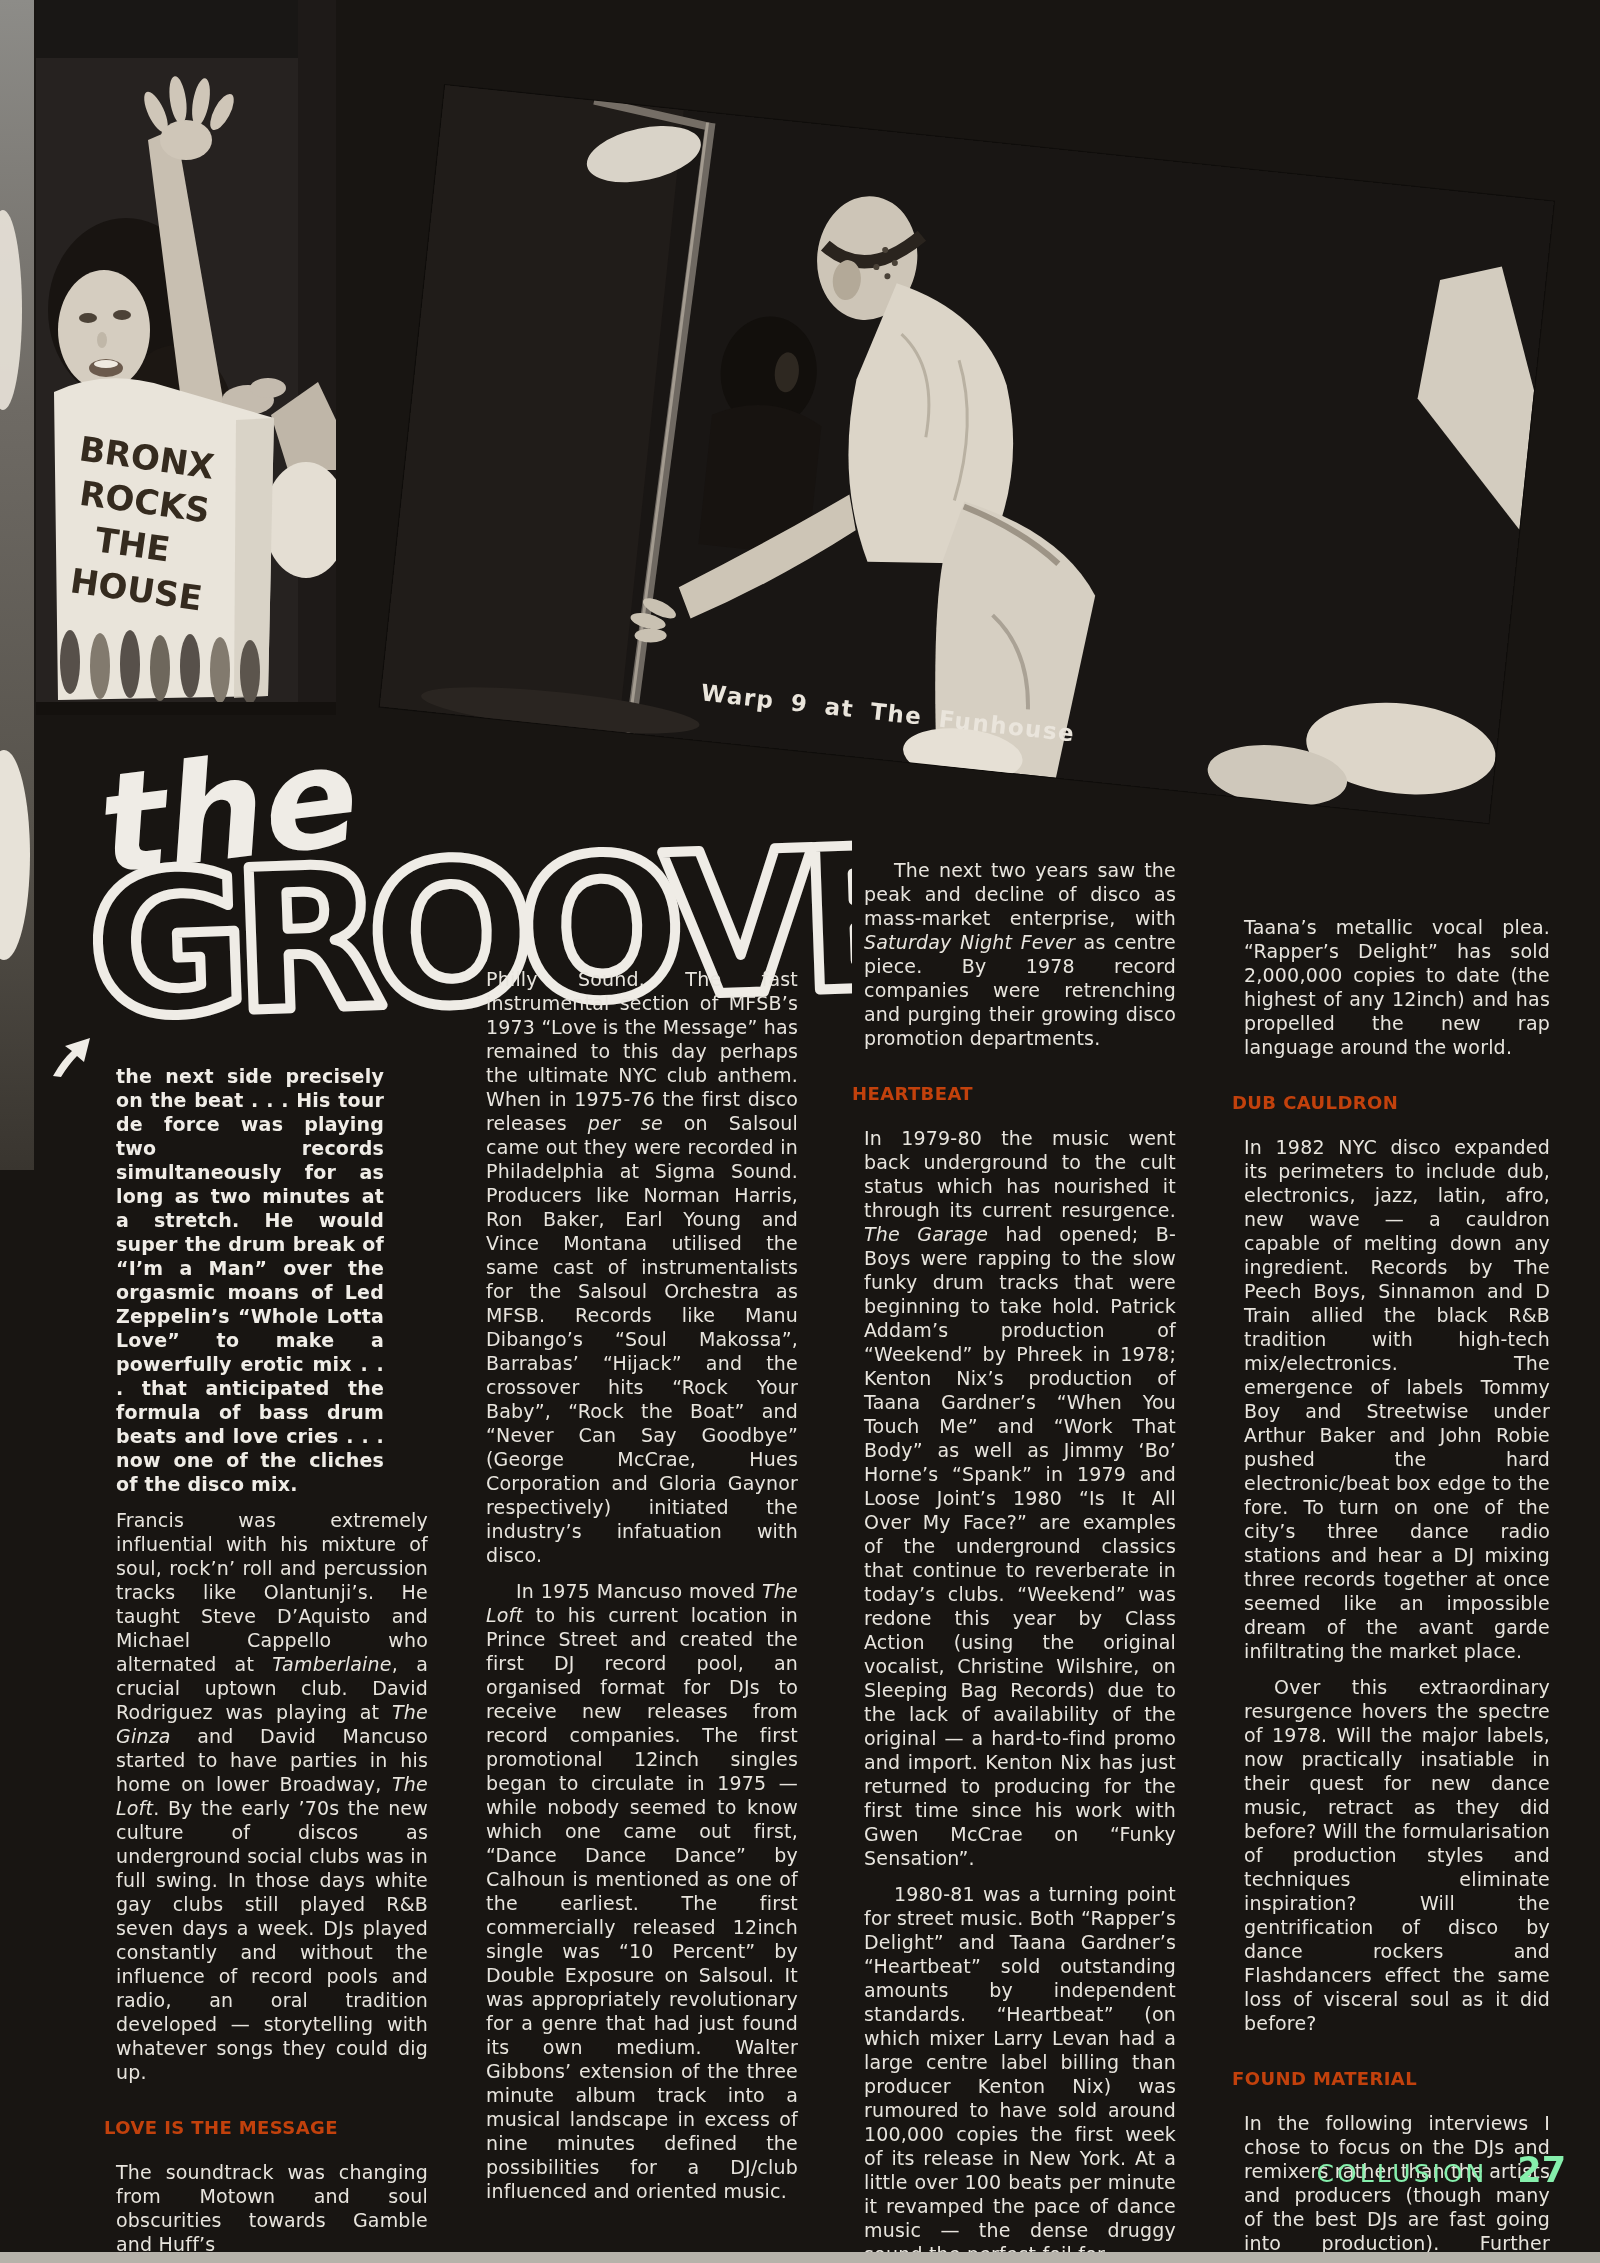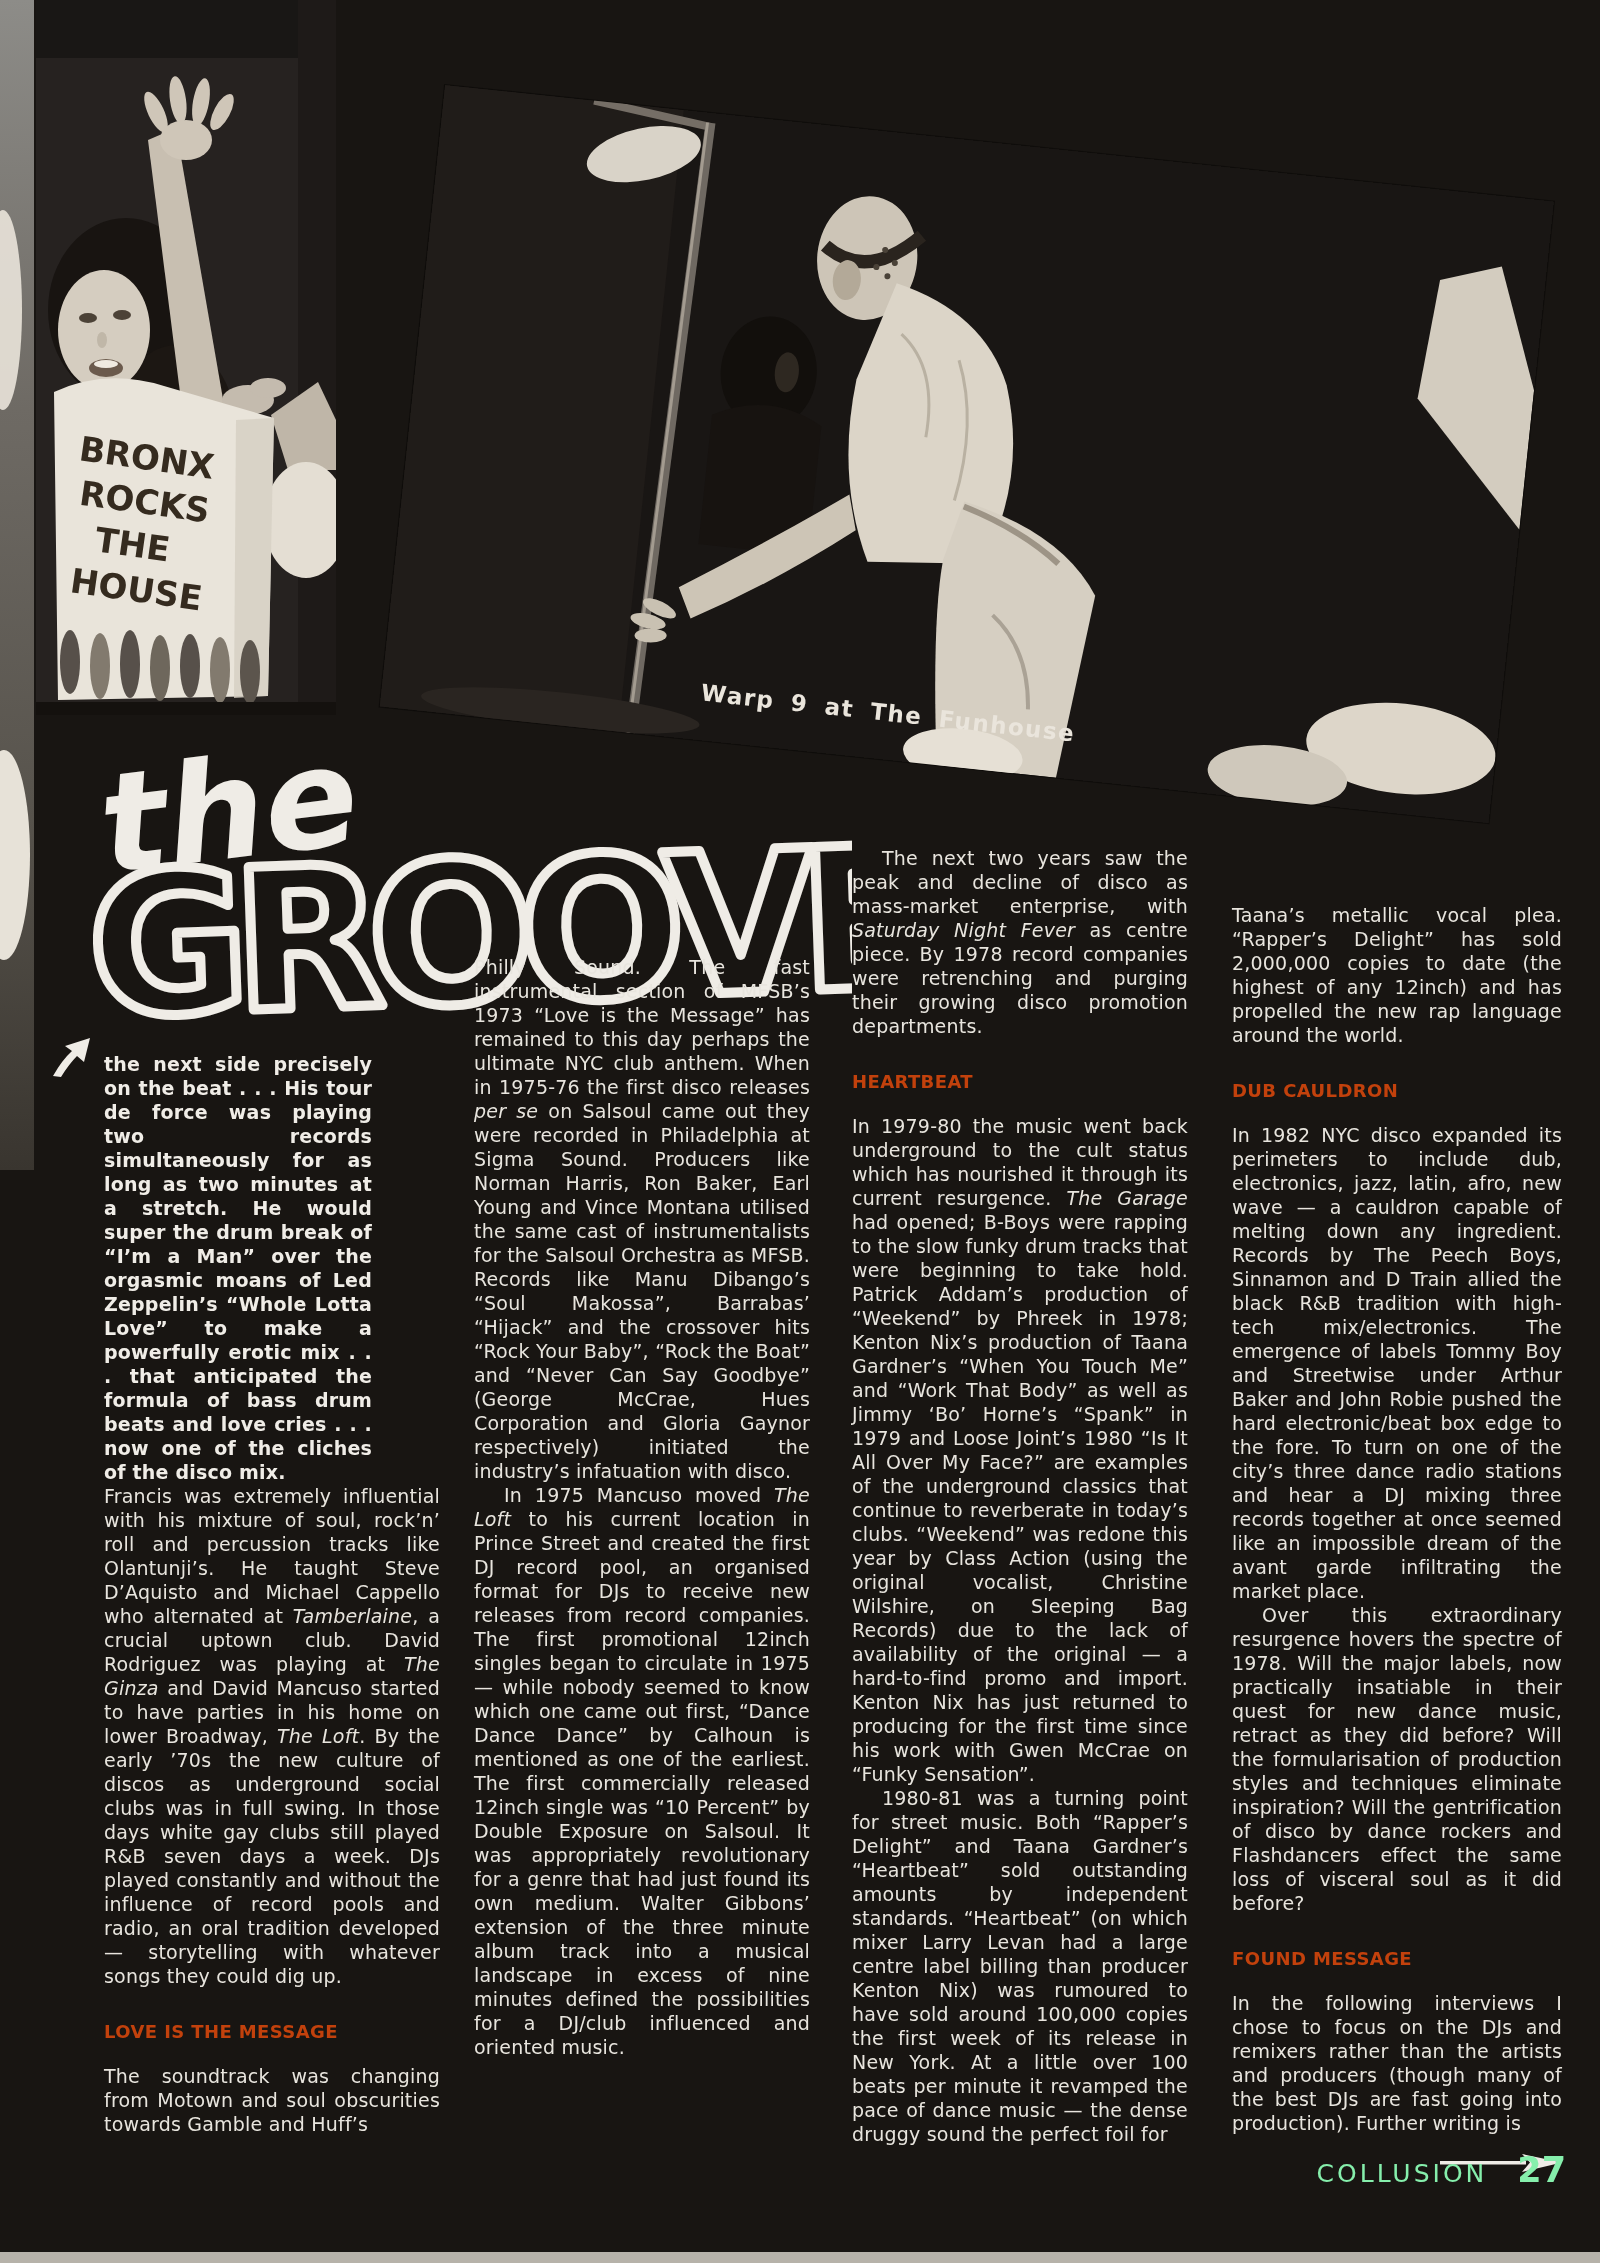--- a/index.html
+++ b/index.html
@@ -24,21 +24,21 @@
   .title-the{position:absolute;left:100px;top:742px;color:#efece6;
     font-size:138px;font-weight:bold;font-style:italic;transform:rotate(-7deg);line-height:1;}
   .groove-svg{position:absolute;left:82px;top:812px;}
 
   
   .cont-arrow{position:absolute;left:50px;top:1036px;}
 
   
   .col{position:absolute;width:336px;font-size:19px;line-height:24px;
        color:#e8e5de;text-align:justify;letter-spacing:.2px;}
-  .col p{margin:0;}
+  .col p{margin:12px;}
   .col1{left:104px;top:1052px;}
   .col2{left:474px;top:955px;}
   .col3{left:852px;top:846px;}
   .col4{left:1232px;top:903px;width:330px;}
   .bold-intro{font-weight:bold;width:268px;margin-left:32px;margin-bottom:18px;color:#f0ede7;}
   .col h2{font-size:18px;font-weight:bold;color:#c2410c;margin:32px 0 20px;
           letter-spacing:.4px;text-align:left;}
   .ind{text-indent:30px;}
   .col i{font-style:italic;}
 
@@ -178,21 +178,21 @@
     <h2>HEARTBEAT</h2>
     <p>In 1979-80 the music went back underground to the cult status which has nourished it through its current resurgence. <i>The Garage</i> had opened; B-Boys were rapping to the slow funky drum tracks that were beginning to take hold. Patrick Addam’s production of “Weekend” by Phreek in 1978; Kenton Nix’s production of Taana Gardner’s “When You Touch Me” and “Work That Body” as well as Jimmy ‘Bo’ Horne’s “Spank” in 1979 and Loose Joint’s 1980 “Is It All Over My Face?” are examples of the underground classics that continue to reverberate in today’s clubs. “Weekend” was redone this year by Class Action (using the original vocalist, Christine Wilshire, on Sleeping Bag Records) due to the lack of availability of the original — a hard-to-find promo and import. Kenton Nix has just returned to producing for the first time since his work with Gwen McCrae on “Funky Sensation”.</p>
     <p class="ind">1980-81 was a turning point for street music. Both “Rapper’s Delight” and Taana Gardner’s “Heartbeat” sold outstanding amounts by independent standards. “Heartbeat” (on which mixer Larry Levan had a large centre label billing than producer Kenton Nix) was rumoured to have sold around 100,000 copies the first week of its release in New York. At a little over 100 beats per minute it revamped the pace of dance music — the dense druggy sound the perfect foil for</p>
   </div>
 
   <div class="col col4">
     <p>Taana’s metallic vocal plea. “Rapper’s Delight” has sold 2,000,000 copies to date (the highest of any 12inch) and has propelled the new rap language around the world.</p>
     <h2>DUB CAULDRON</h2>
     <p>In 1982 NYC disco expanded its perimeters to include dub, electronics, jazz, latin, afro, new wave — a cauldron capable of melting down any ingredient. Records by The Peech Boys, Sinnamon and D Train allied the black R&amp;B tradition with high-tech mix/electronics. The emergence of labels Tommy Boy and Streetwise under Arthur Baker and John Robie pushed the hard electronic/beat box edge to the fore. To turn on one of the city’s three dance radio stations and hear a DJ mixing three records together at once seemed like an impossible dream of the avant garde infiltrating the market place.</p>
     <p class="ind">Over this extraordinary resurgence hovers the spectre of 1978. Will the major labels, now practically insatiable in their quest for new dance music, retract as they did before? Will the formularisation of production styles and techniques eliminate inspiration? Will the gentrification of disco by dance rockers and Flashdancers effect the same loss of visceral soul as it did before?</p>
-    <h2>FOUND MESSAGE</h2>
+    <h2>FOUND MATERIAL</h2>
     <p>In the following interviews I chose to focus on the DJs and remixers rather than the artists and producers (though many of the best DJs are fast going into production). Further writing is</p>
     <div class="arrow-line">
       <svg width="122" height="18" viewBox="0 0 122 18">
         <rect x="0" y="7" width="86" height="3.5" fill="#efece6"></rect>
         <polygon points="82,0 122,8.5 82,18 90,8.5" fill="#efece6"></polygon>
       </svg>
     </div>
   </div>
 
   <div class="footer">

